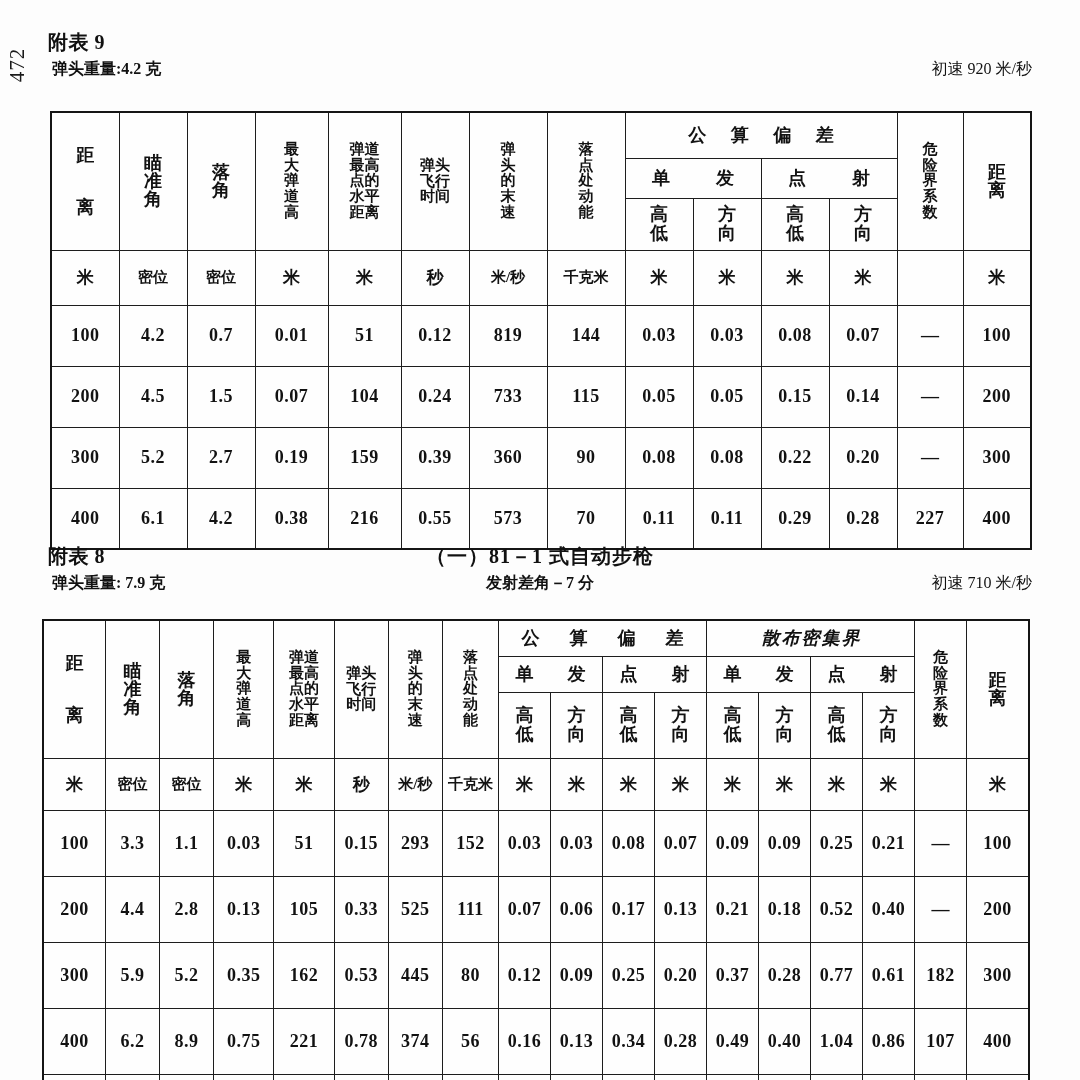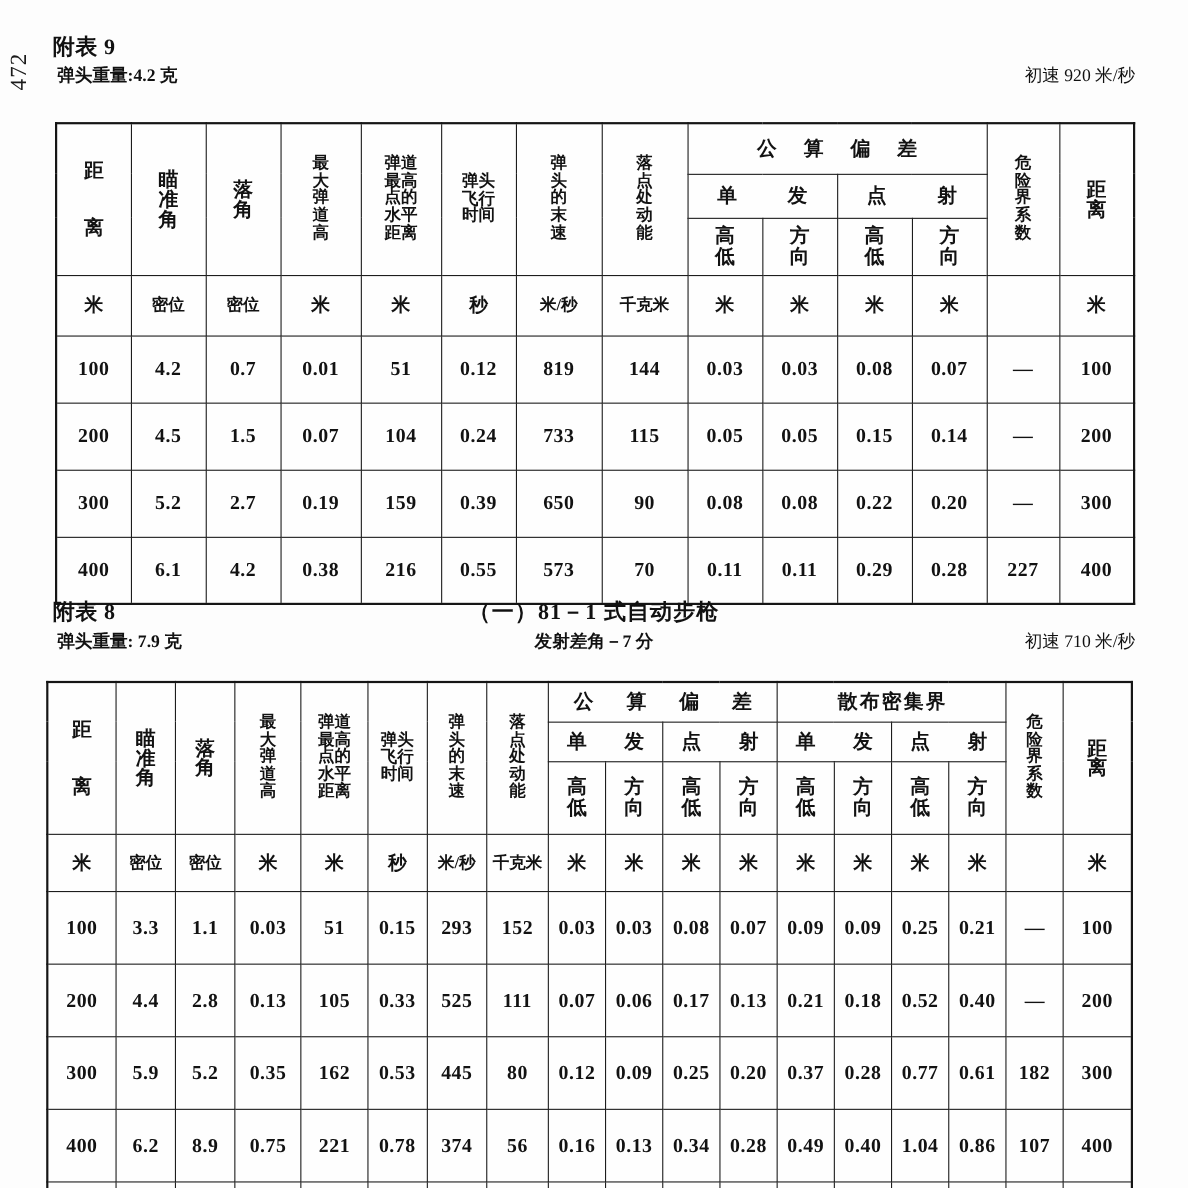--- a/index.html
+++ b/index.html
@@ -319,21 +319,21 @@
           <td class="dash">—</td>
           <td class="num">200</td>
         </tr>
         <tr style="height:61px;">
           <td class="num">300</td>
           <td class="num">5.2</td>
           <td class="num">2.7</td>
           <td class="num">0.19</td>
           <td class="num">159</td>
           <td class="num">0.39</td>
-          <td class="num">650</td>
+          <td class="num">360</td>
           <td class="num">90</td>
           <td class="num">0.08</td>
           <td class="num">0.08</td>
           <td class="num">0.22</td>
           <td class="num">0.20</td>
           <td class="dash">—</td>
           <td class="num">300</td>
         </tr>
         <tr style="height:61px;">
           <td class="num">400</td>
@@ -457,21 +457,21 @@
           <td rowspan="3">
             <div class="vlabel tight h1c sm">
               <span>落</span>
               <span>点</span>
               <span>处</span>
               <span>动</span>
               <span>能</span>
             </div>
           </td>
           <td colspan="4" class="grouphdr" style="letter-spacing:6px;text-indent:6px;">公　算　偏　差</td>
-          <td colspan="4" class="grouphdr" style="letter-spacing:2px;text-indent:2px;">散布密集界</td>
+          <td colspan="4" class="grouphdr" style="letter-spacing:2px;text-indent:2px;font-style:italic;">散布密集界</td>
           <td rowspan="3">
             <div class="vlabel tight h1c sm">
               <span>危</span>
               <span>险</span>
               <span>界</span>
               <span>系</span>
               <span>数</span>
             </div>
           </td>
           <td rowspan="3">

